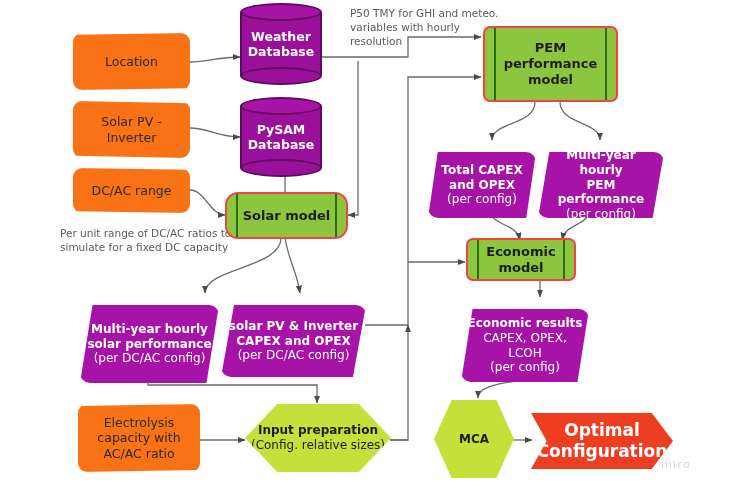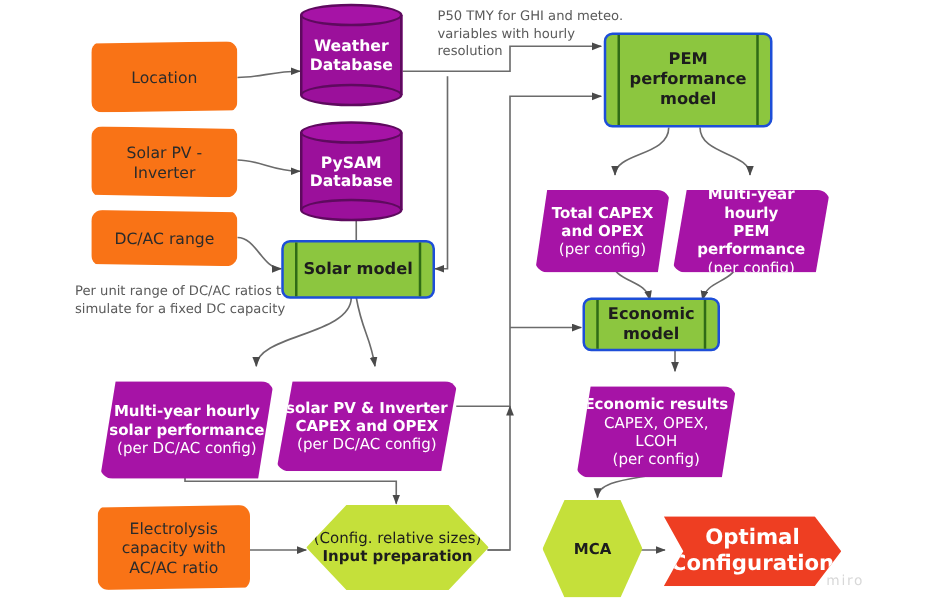--- a/index.html
+++ b/index.html
@@ -40,21 +40,21 @@
     position:absolute;left:0;right:0;bottom:0;height:18px;
     background:#9B109B;border:2px solid #5e0a5e;border-radius:50%;box-sizing:border-box;
   }
   .cyl .cyl-label{
     position:relative;z-index:3;color:#ffffff;font-weight:bold;font-size:12.5px;
     text-align:center;width:100%;
   }
 
   
   .proc{
-    background:#8CC63F;border:2px solid #1d4ed8;border-radius:7px;
+    background:#8CC63F;border:2px solid #ef4444;border-radius:7px;
     color:#1d1d1d;font-weight:bold;font-size:13px;
   }
   .proc:before,.proc:after{
     content:"";position:absolute;top:0;bottom:0;width:0;
     border-left:2px solid #2f6b16;
   }
   .proc:before{left:9px;}
   .proc:after{right:9px;}
   .proc .ln{position:relative;z-index:2;}
 
@@ -179,21 +179,21 @@
 <div class="node cyl" style="left:240px;top:97px;width:82px;height:80px;">
   <div class="cyl-body"></div>
   <div class="cyl-bot"></div>
   <div class="cyl-top"></div>
   <div class="cyl-label">
     <span class="ln">PySAM</span>
     <span class="ln">Database</span>
   </div>
 </div>
 
-<div class="node proc" style="left:225px;top:192px;width:123px;height:47px;">
+<div class="node proc" style="left:225px;top:192px;width:123px;height:47px;border-radius:13px;">
   <span class="ln">Solar model</span>
 </div>
 
 <div class="note" style="left:350px;top:6px;width:160px;">
   <span class="ln">P50 TMY for GHI and</span>
   <span class="ln">meteo. variables with</span>
   <span class="ln">hourly resolution</span>
 </div>
 
 <div class="node proc" style="left:483px;top:26px;width:135px;height:76px;">
@@ -232,22 +232,22 @@
   <span class="ln">(per DC/AC config)</span>
 </div>
 
 <div class="node para para-r" style="left:221px;top:294px;width:145px;height:72px;">
   <span class="ln bold">solar PV &amp; Inverter</span>
   <span class="ln bold">CAPEX and OPEX</span>
   <span class="ln">(per DC/AC config)</span>
 </div>
 
 <div class="node hex" style="left:245px;top:404px;width:146px;height:68px;">
+  <span class="ln bold">Input preparation</span>
   <span class="ln">(Config. relative sizes)</span>
-  <span class="ln bold">Input preparation</span>
 </div>
 
 <div class="node hex" style="left:434px;top:400px;width:80px;height:78px;font-weight:bold;">
   <span class="ln">MCA</span>
 </div>
 
 <div class="node chev" style="left:531px;top:413px;width:142px;height:56px;">
   <span class="ln">Optimal</span>
   <span class="ln">Configuration</span>
 </div>

